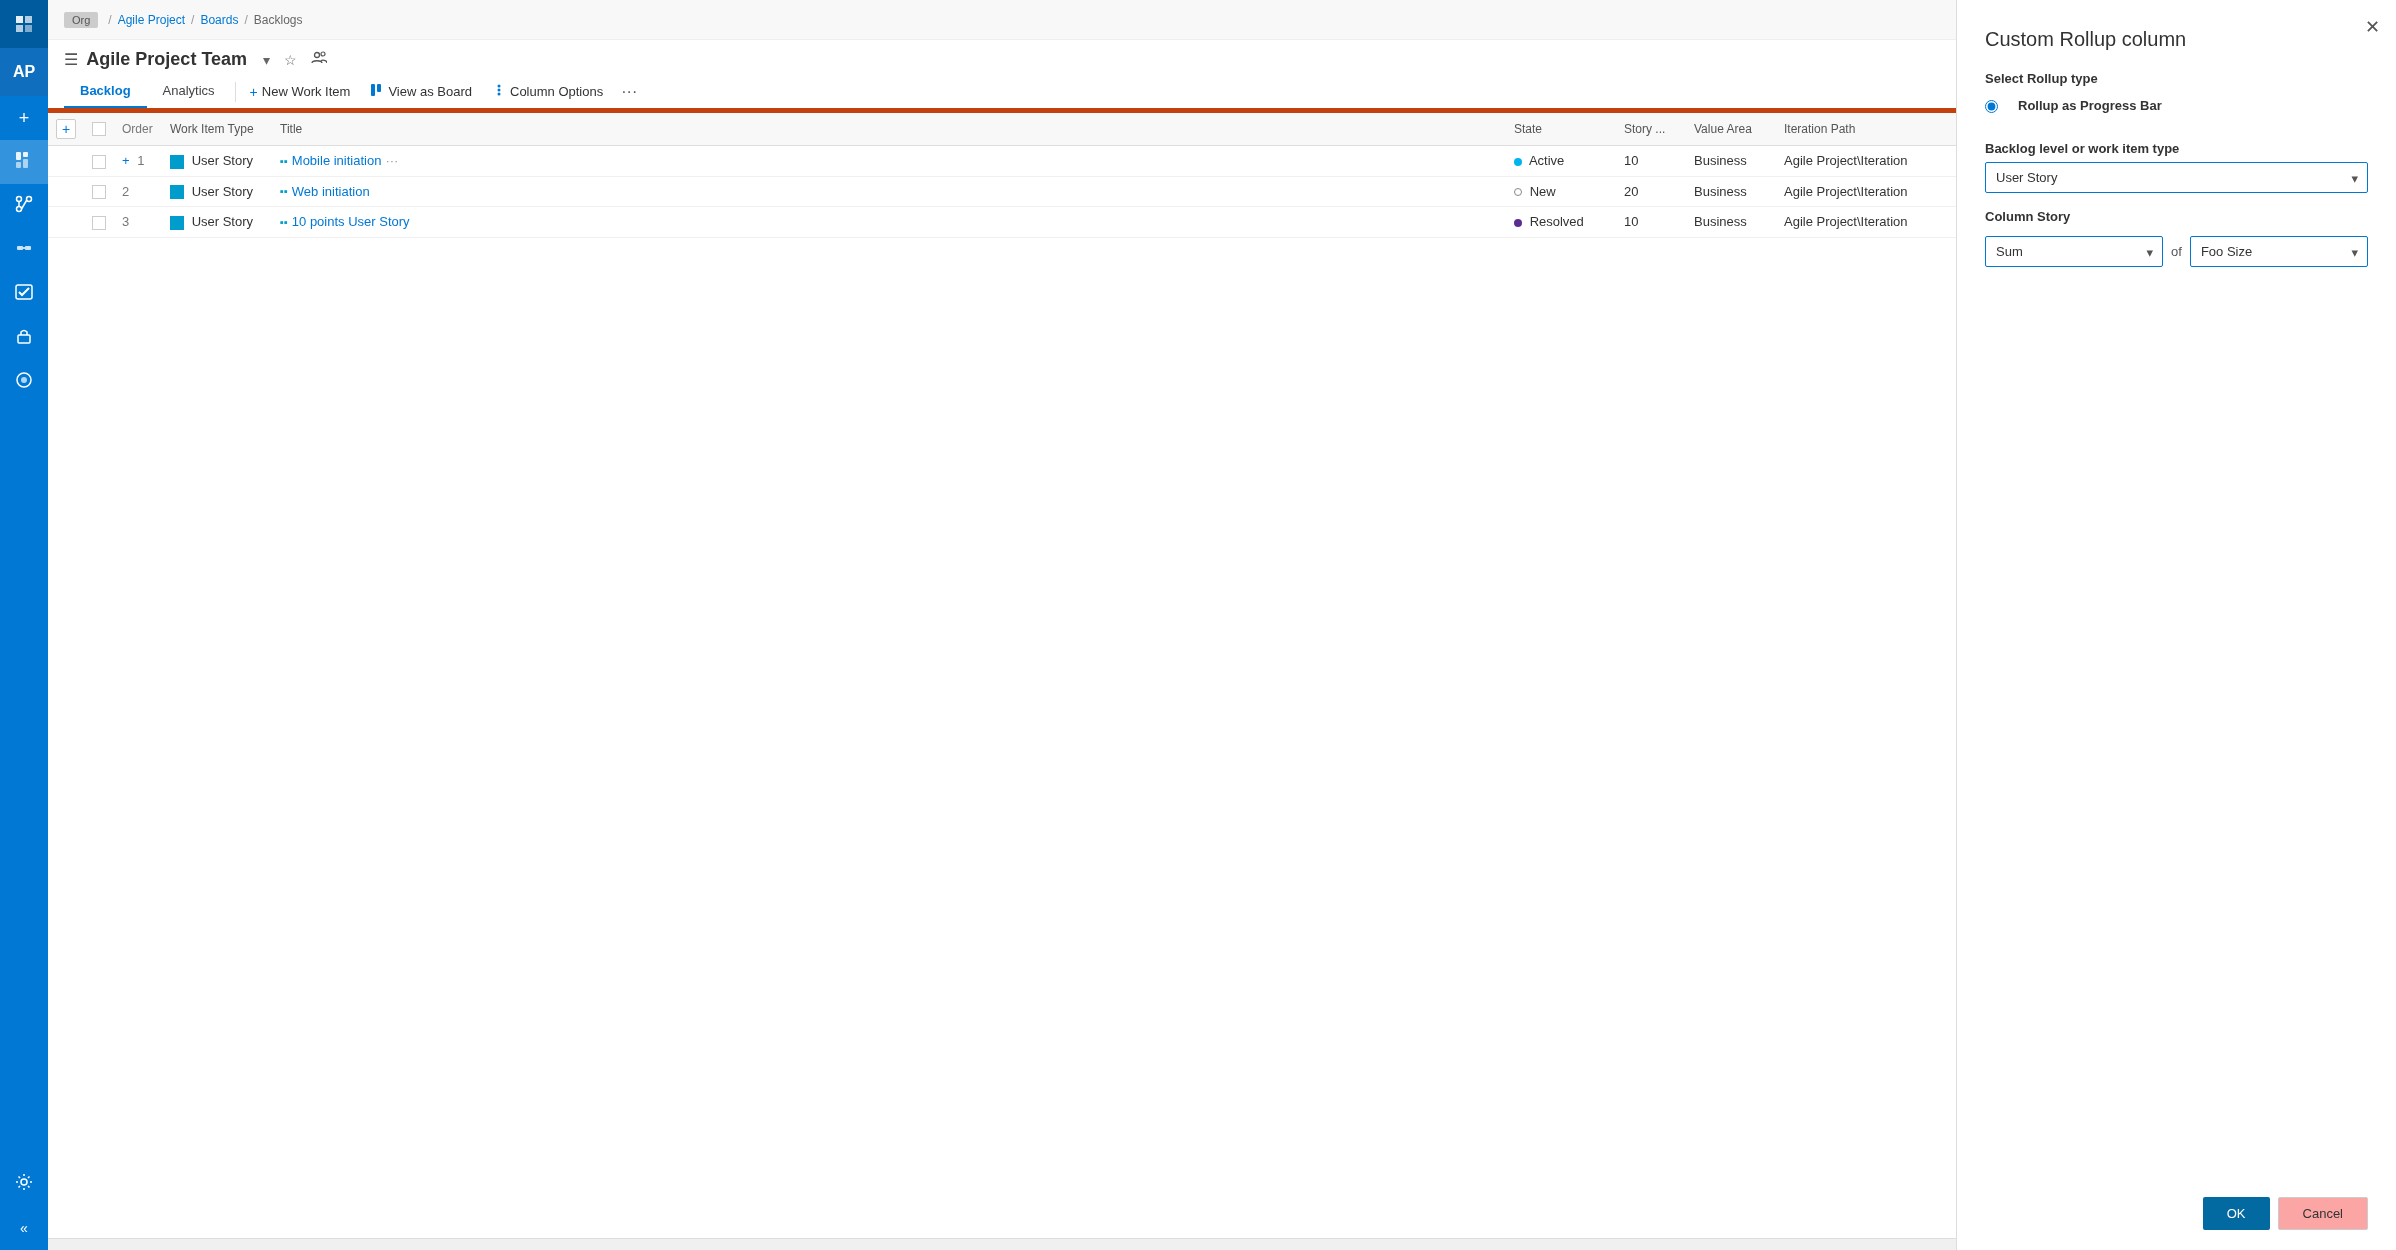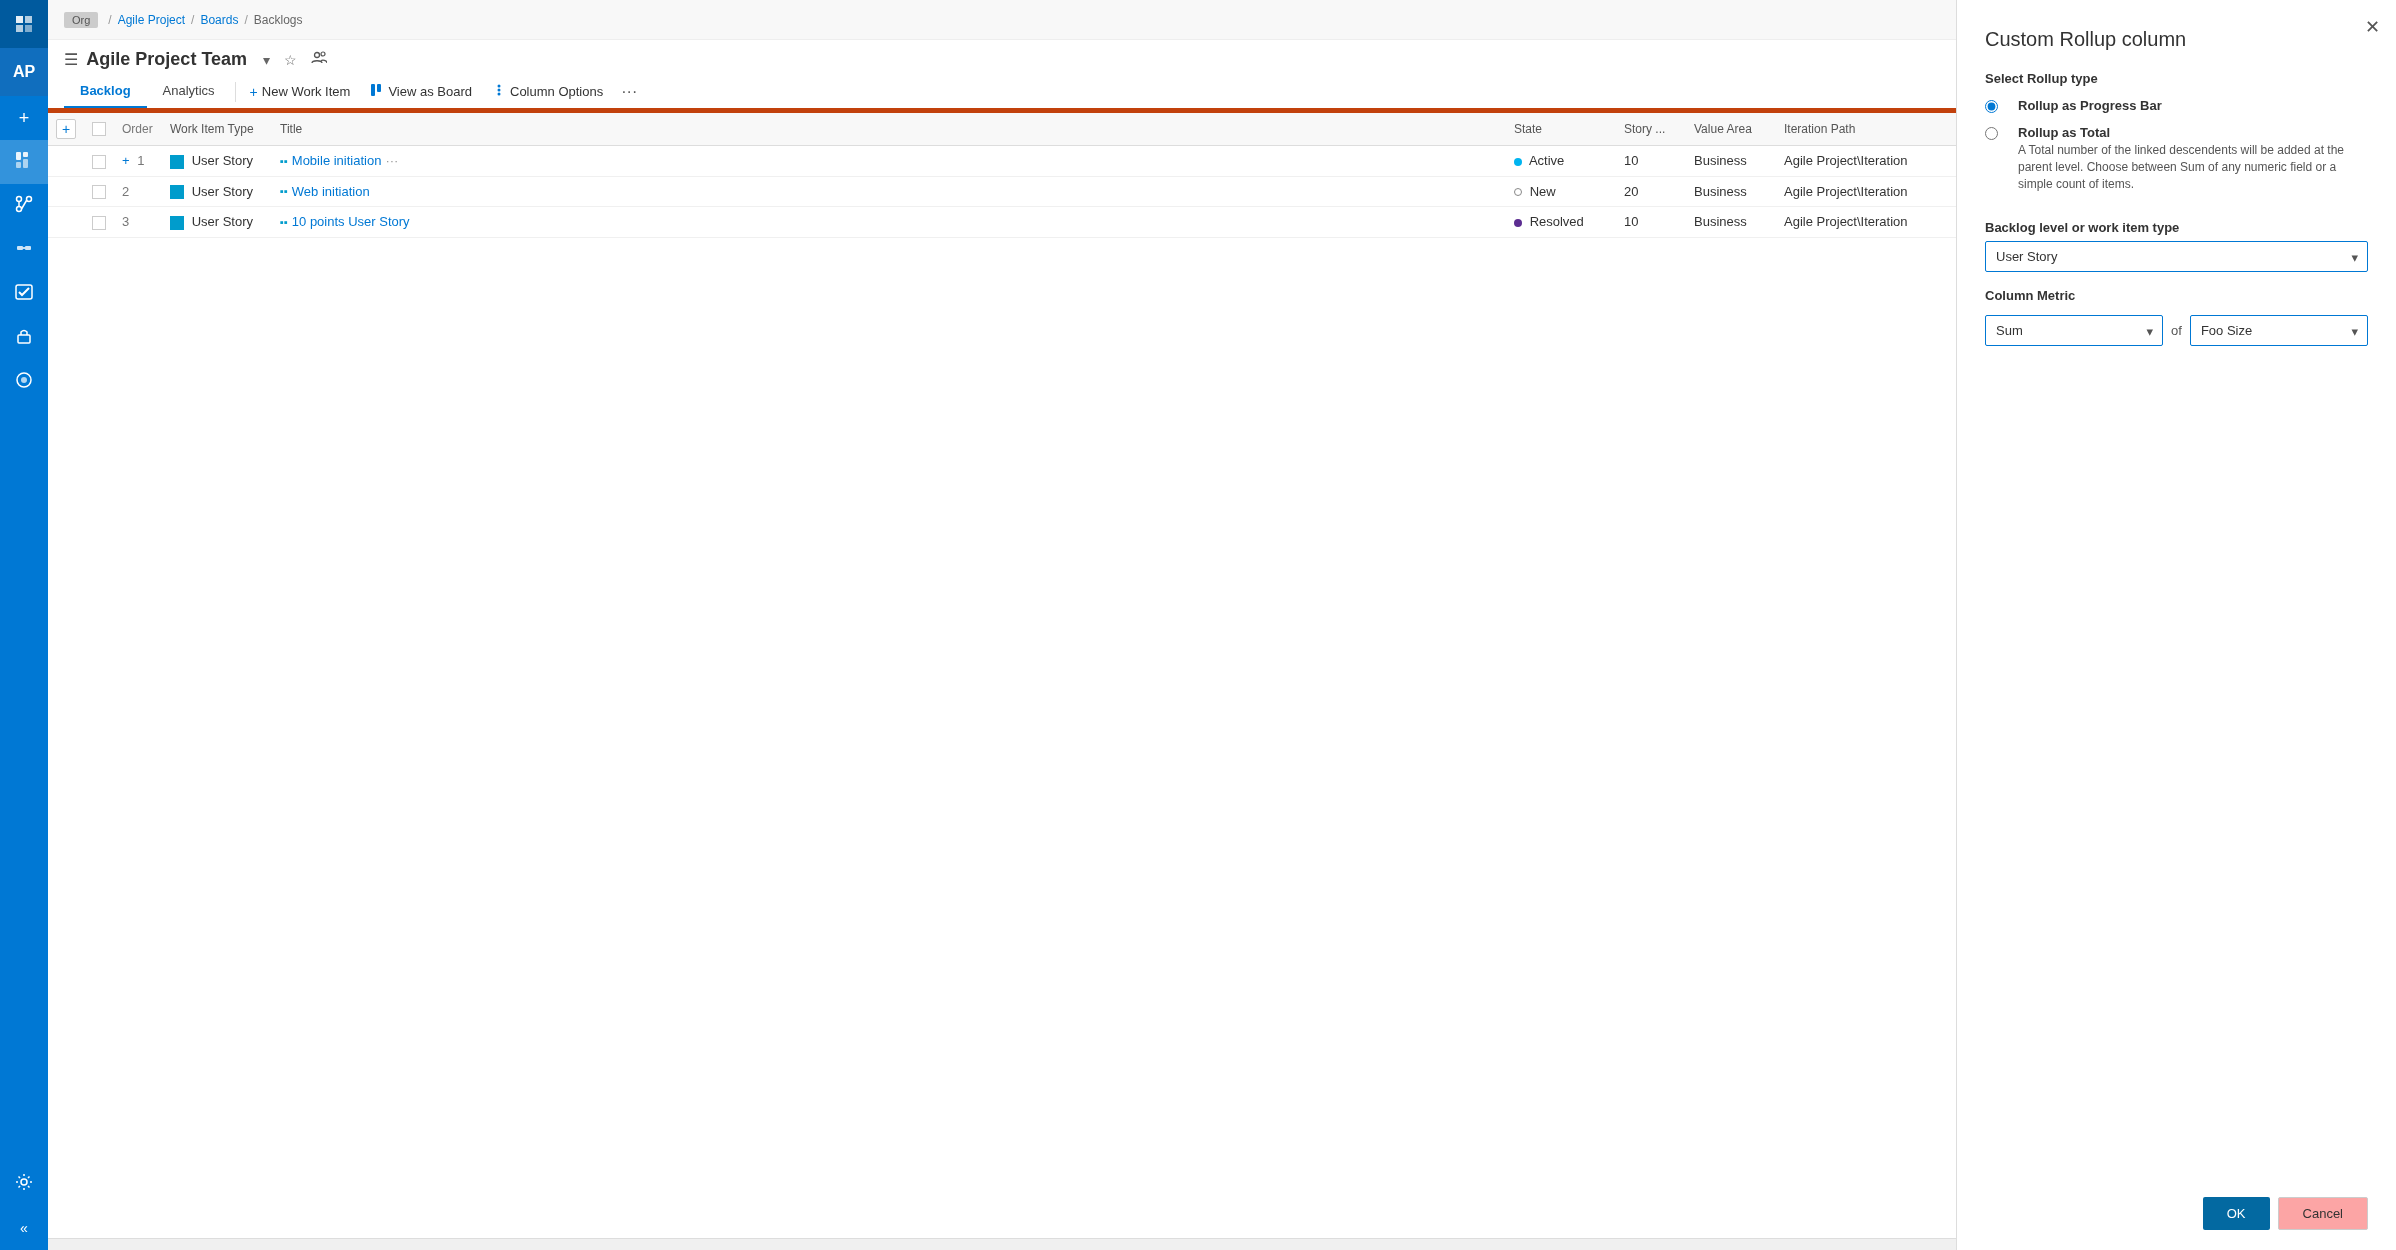--- a/index.html
+++ b/index.html
@@ -578,40 +578,33 @@
 
   <div class="section-label">Select Rollup type</div>
 
   <div class="radio-option">
     <input type="radio" name="rollup" checked="" id="r1" style="">
     <div>
       <div class="radio-label">Rollup as Progress Bar</div>
     </div>
   </div>
 
-  <div class="radio-option">
-    <input type="radio" name="rollup" id="r2" style="">
-    <div>
-      <div class="radio-label">Rollup as Total</div>
-      <div class="radio-desc">A Total number of the linked descendents will be added at the parent level. Choose between Sum of any numeric field or a simple count of items.</div>
-    </div>
-  </div>
 
   <div class="field-label">Backlog level or work item type</div>
   <div class="select-wrapper">
     <select>
       <option>User Story</option>
       <option>Feature</option>
       <option>Epic</option>
       <option>Task</option>
       <option>Bug</option>
     </select>
   </div>
 
-  <div class="field-label">Column Metric</div>
+  <div class="field-label">Column Story</div>
   <div class="column-metric-row">
     <div class="select-wrapper">
       <select>
         <option>Sum</option>
         <option>Count</option>
       </select>
     </div>
     <span class="of-text">of</span>
     <div class="select-wrapper">
       <select>

